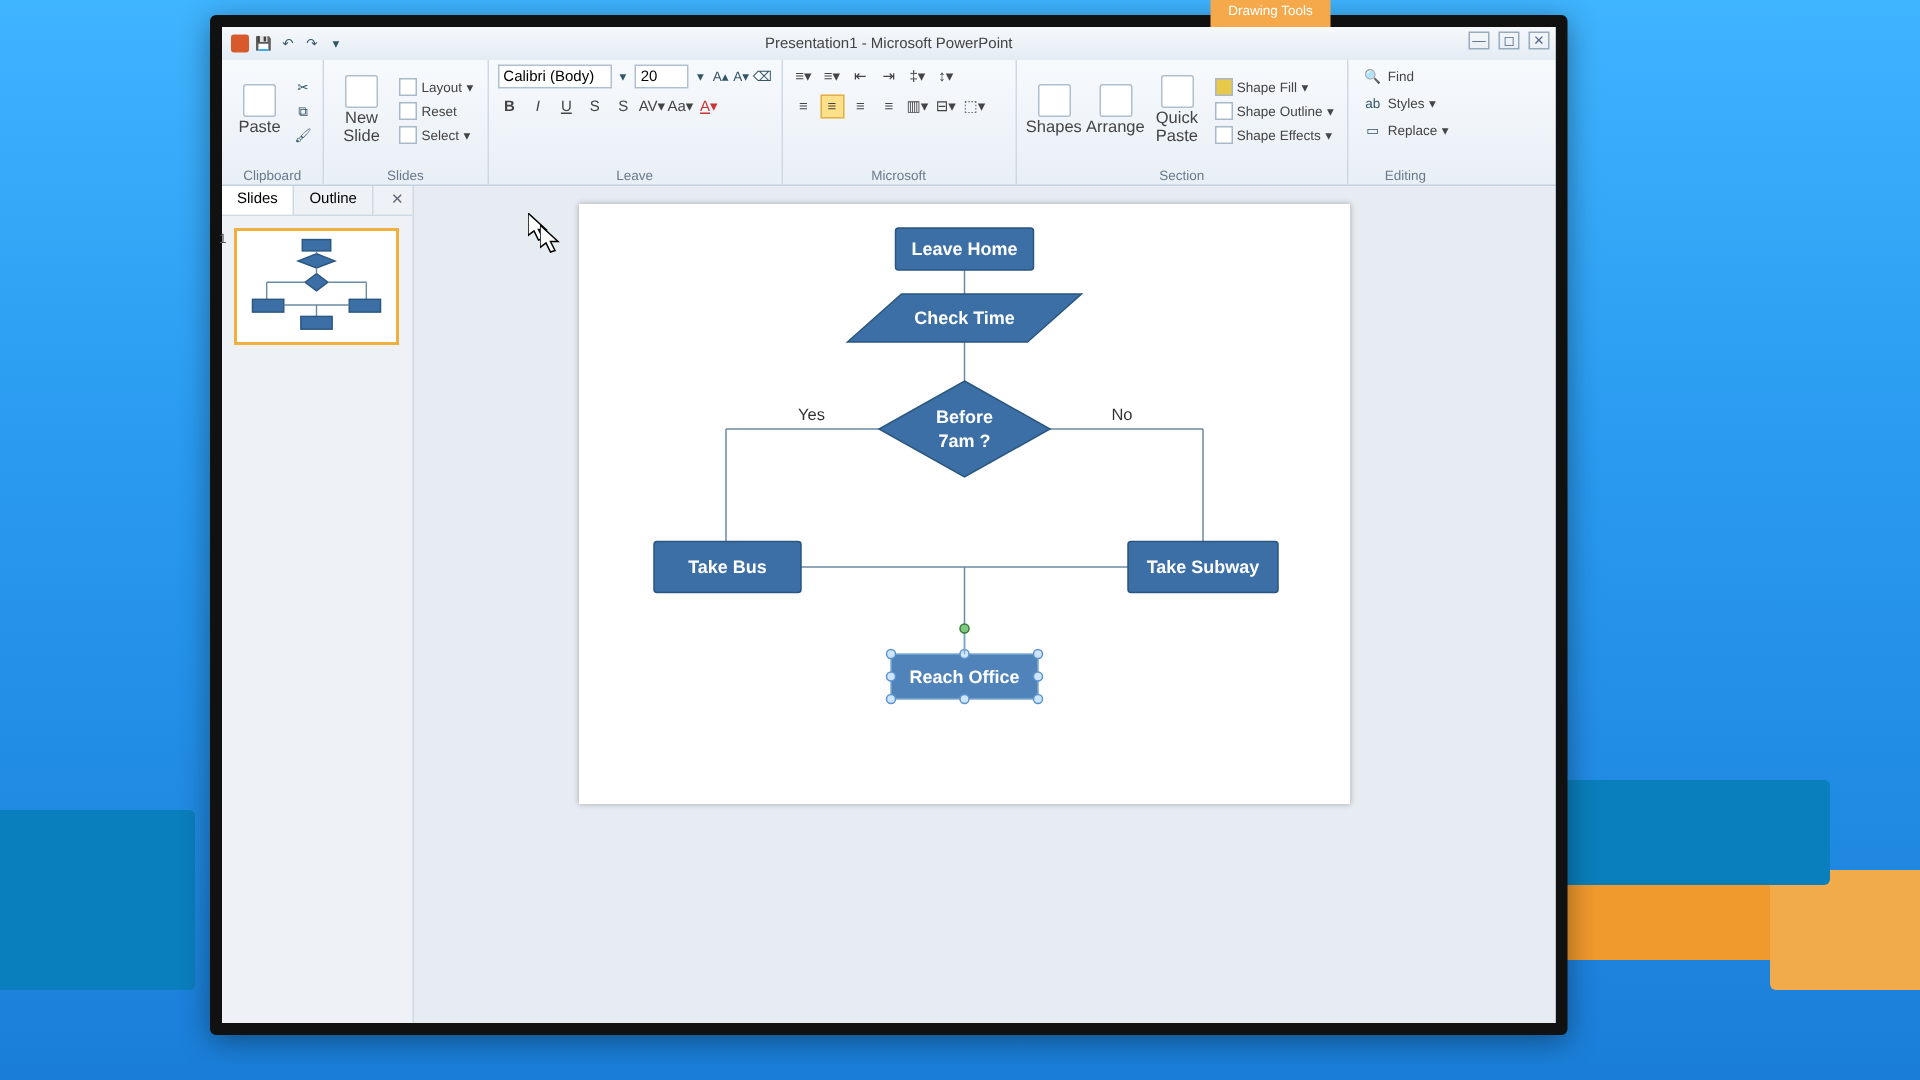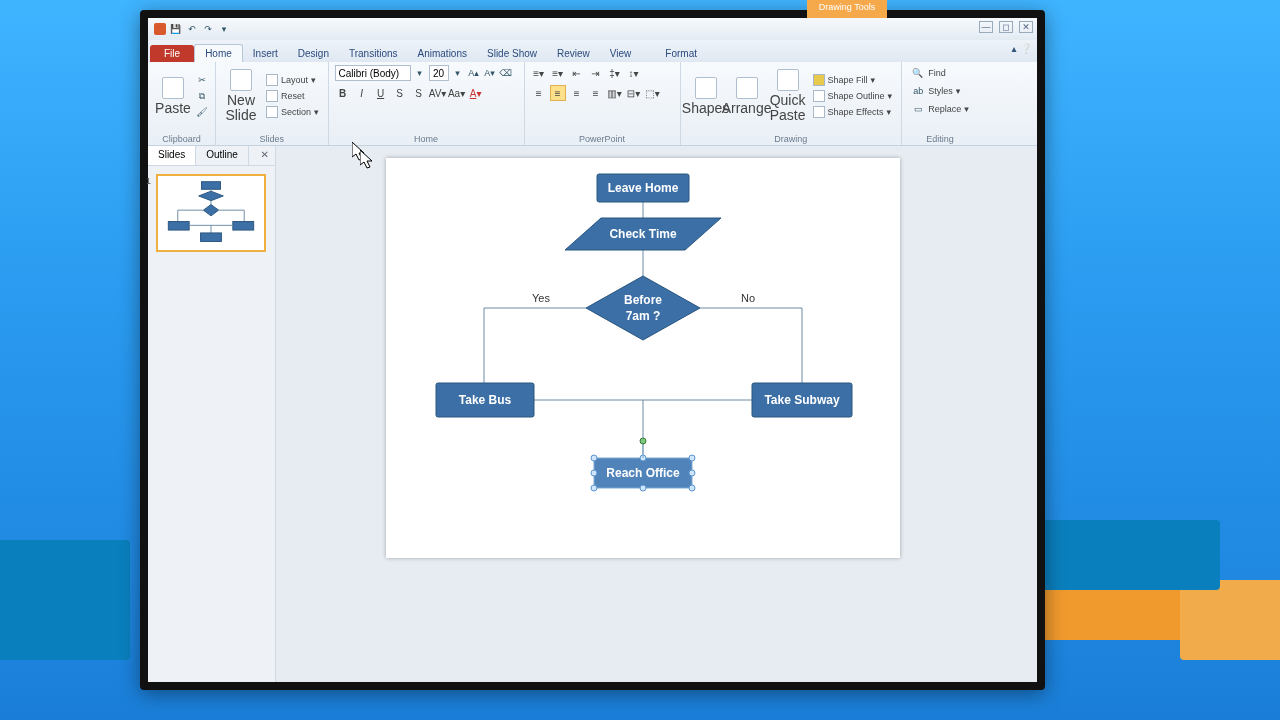--- a/index.html
+++ b/index.html
@@ -36,26 +36,26 @@
   .helpicon { position:absolute; right:4px; top:3px; display:flex; gap:4px; font-size:10px; color:#357; }
 
   
   .ribbon { height:84px; background:linear-gradient(#f7fafd,#e9eff6); border-bottom:1px solid #c4d1df; display:flex; font-size:9px; color:#444; }
   .group { border-right:1px solid #cfd9e4; padding:3px 6px 1px 6px; display:flex; flex-direction:column; justify-content:space-between; }
   .group .glabel { text-align:center; font-size:9px; color:#6a7a8c; margin-top:2px; }
   .stack { display:flex; flex-direction:column; gap:2px; }
   .row { display:flex; align-items:center; gap:3px; }
   .bigbtn { display:flex; flex-direction:column; align-items:center; justify-content:center; width:38px; height:62px; cursor:pointer; }
   .bigbtn .icn { width:22px; height:22px; border:1px solid #b0bfcf; background:#fff; border-radius:2px; }
-  .bigbtn .lbl { font-size:14px; margin-top:2px; text-align:center; line-height:1.05; }
+  .bigbtn .lbl { font-size:11px; margin-top:2px; text-align:center; line-height:1.05; }
   .tiny { width:14px; height:14px; display:inline-flex; align-items:center; justify-content:center; color:#356; cursor:pointer; }
   .fontpick { display:flex; align-items:center; gap:2px; }
   .fontpick input { font-size:10px; height:16px; border:1px solid #b0bfcf; padding:0 3px; background:#fff; }
   .fpname { width:76px; }
-  .fpsize { width:20px;text-align:center; }
+  .fpsize { width:36px; }
   .rbtn { font-size:9px; padding:1px 3px; cursor:pointer; display:flex; align-items:center; gap:3px; }
   .rbtn .sq { width:12px; height:12px; border:1px solid #a8b8c9; background:#fff; }
   .pbtn { width:16px; height:16px; border:1px solid transparent; display:inline-flex; align-items:center; justify-content:center; font-size:10px; cursor:pointer; }
   .pbtn.hl { background:#ffe08a; border-color:#e0b050; }
 
   
   .work { flex:1; display:flex; background:#e6ecf2; min-height:0; }
   .sidepanel { width:128px; background:#eef2f7; border-right:1px solid #cfd9e4; display:flex; flex-direction:column; }
   .sidetabs { height:20px; display:flex; font-size:10px; border-bottom:1px solid #cfd9e4; }
   .stab { flex:0 0 auto; padding:3px 10px; border-right:1px solid #cfd9e4; cursor:pointer; }
@@ -100,44 +100,29 @@
 <div class="pp">
 
   <div class="titlebar">
     <div class="qat">
       <span class="ppicon"></span>
       <span class="qicon">💾</span>
       <span class="qicon">↶</span>
       <span class="qicon">↷</span>
       <span class="qicon">▾</span>
     </div>
+    <div class="title">Presentation1 - Microsoft PowerPoint</div>
     <div class="ctxtitle">Drawing Tools</div>
     <div class="winctrl">
       <span>—</span>
       <span>◻</span>
       <span>✕</span>
     </div>
   </div>
 
-  <div class="tabs">
-    <div class="filetab">File</div>
-    <div class="tab active">Home</div>
-    <div class="tab">Insert</div>
-    <div class="tab">Design</div>
-    <div class="tab">Transitions</div>
-    <div class="tab">Animations</div>
-    <div class="tab">Slide Show</div>
-    <div class="tab">Review</div>
-    <div class="tab">View</div>
-    <div class="tab" style="margin-left:14px">Format</div>
-    <div class="helpicon">
-      <span>▴</span>
-      <span style="color:#2e74c7">❔</span>
-    </div>
-  </div>
 
   <div class="ribbon">
 
     <div class="group">
       <div class="row">
         <div class="bigbtn">
           <div class="icn"></div>
           <div class="lbl">Paste</div>
         </div>
         <div class="stack">
@@ -155,21 +140,21 @@
           <div class="icn"></div>
           <div class="lbl">New
 Slide</div>
         </div>
         <div class="stack">
           <div class="rbtn"><span class="sq"></span><span>Layout</span> ▾</div>
           <div class="rbtn">
                 <span class="sq"></span>
                 <span>Reset</span>
               </div>
-          <div class="rbtn"><span class="sq"></span><span>Section</span> ▾</div>
+          <div class="rbtn"><span class="sq"></span><span>Select</span> ▾</div>
         </div>
       </div>
       <div class="glabel">Slides</div>
     </div>
 
     <div class="group" style="width:196px">
       <div class="stack" style="gap:4px">
         <div class="fontpick">
           <input class="fpname" value="Calibri (Body)" style="">
           <span class="tiny">▾</span>
@@ -189,21 +174,21 @@
           <span class="pbtn">
                 <u>U</u>
               </span>
           <span class="pbtn">S</span>
           <span class="pbtn">S</span>
           <span class="pbtn">AV▾</span>
           <span class="pbtn">Aa▾</span>
           <span class="pbtn" style="color:#c33"><u>A</u>▾</span>
         </div>
       </div>
-      <div class="glabel">Home</div>
+      <div class="glabel">Leave</div>
     </div>
 
     <div class="group" style="width:156px">
       <div class="stack" style="gap:4px">
         <div class="row">
           <span class="pbtn">≡▾</span>
           <span class="pbtn">≡▾</span>
           <span class="pbtn">⇤</span>
           <span class="pbtn">⇥</span>
           <span class="pbtn">‡▾</span>
@@ -212,21 +197,21 @@
         <div class="row">
           <span class="pbtn">≡</span>
           <span class="pbtn hl">≡</span>
           <span class="pbtn">≡</span>
           <span class="pbtn">≡</span>
           <span class="pbtn">▥▾</span>
           <span class="pbtn">⊟▾</span>
           <span class="pbtn">⬚▾</span>
         </div>
       </div>
-      <div class="glabel">PowerPoint</div>
+      <div class="glabel">Microsoft</div>
     </div>
 
     <div class="group">
       <div class="row">
         <div class="bigbtn">
               <div class="icn"></div>
               <div class="lbl">Shapes</div>
             </div>
         <div class="bigbtn">
               <div class="icn"></div>
@@ -236,21 +221,21 @@
               <div class="icn"></div>
               <div class="lbl">Quick
 Paste</div>
             </div>
         <div class="stack">
           <div class="rbtn"><span class="sq" style="background:#e7c94b"></span><span>Shape Fill</span> ▾</div>
           <div class="rbtn"><span class="sq"></span><span>Shape Outline</span> ▾</div>
           <div class="rbtn"><span class="sq"></span><span>Shape Effects</span> ▾</div>
         </div>
       </div>
-      <div class="glabel">Drawing</div>
+      <div class="glabel">Section</div>
     </div>
 
     <div class="group" style="border-right:none">
       <div class="stack">
         <div class="rbtn">
               <span class="tiny">🔍</span>
               <span>Find</span>
             </div>
         <div class="rbtn"><span class="tiny">ab</span><span>Styles</span> ▾</div>
         <div class="rbtn"><span class="tiny">▭</span><span>Replace</span> ▾</div>

